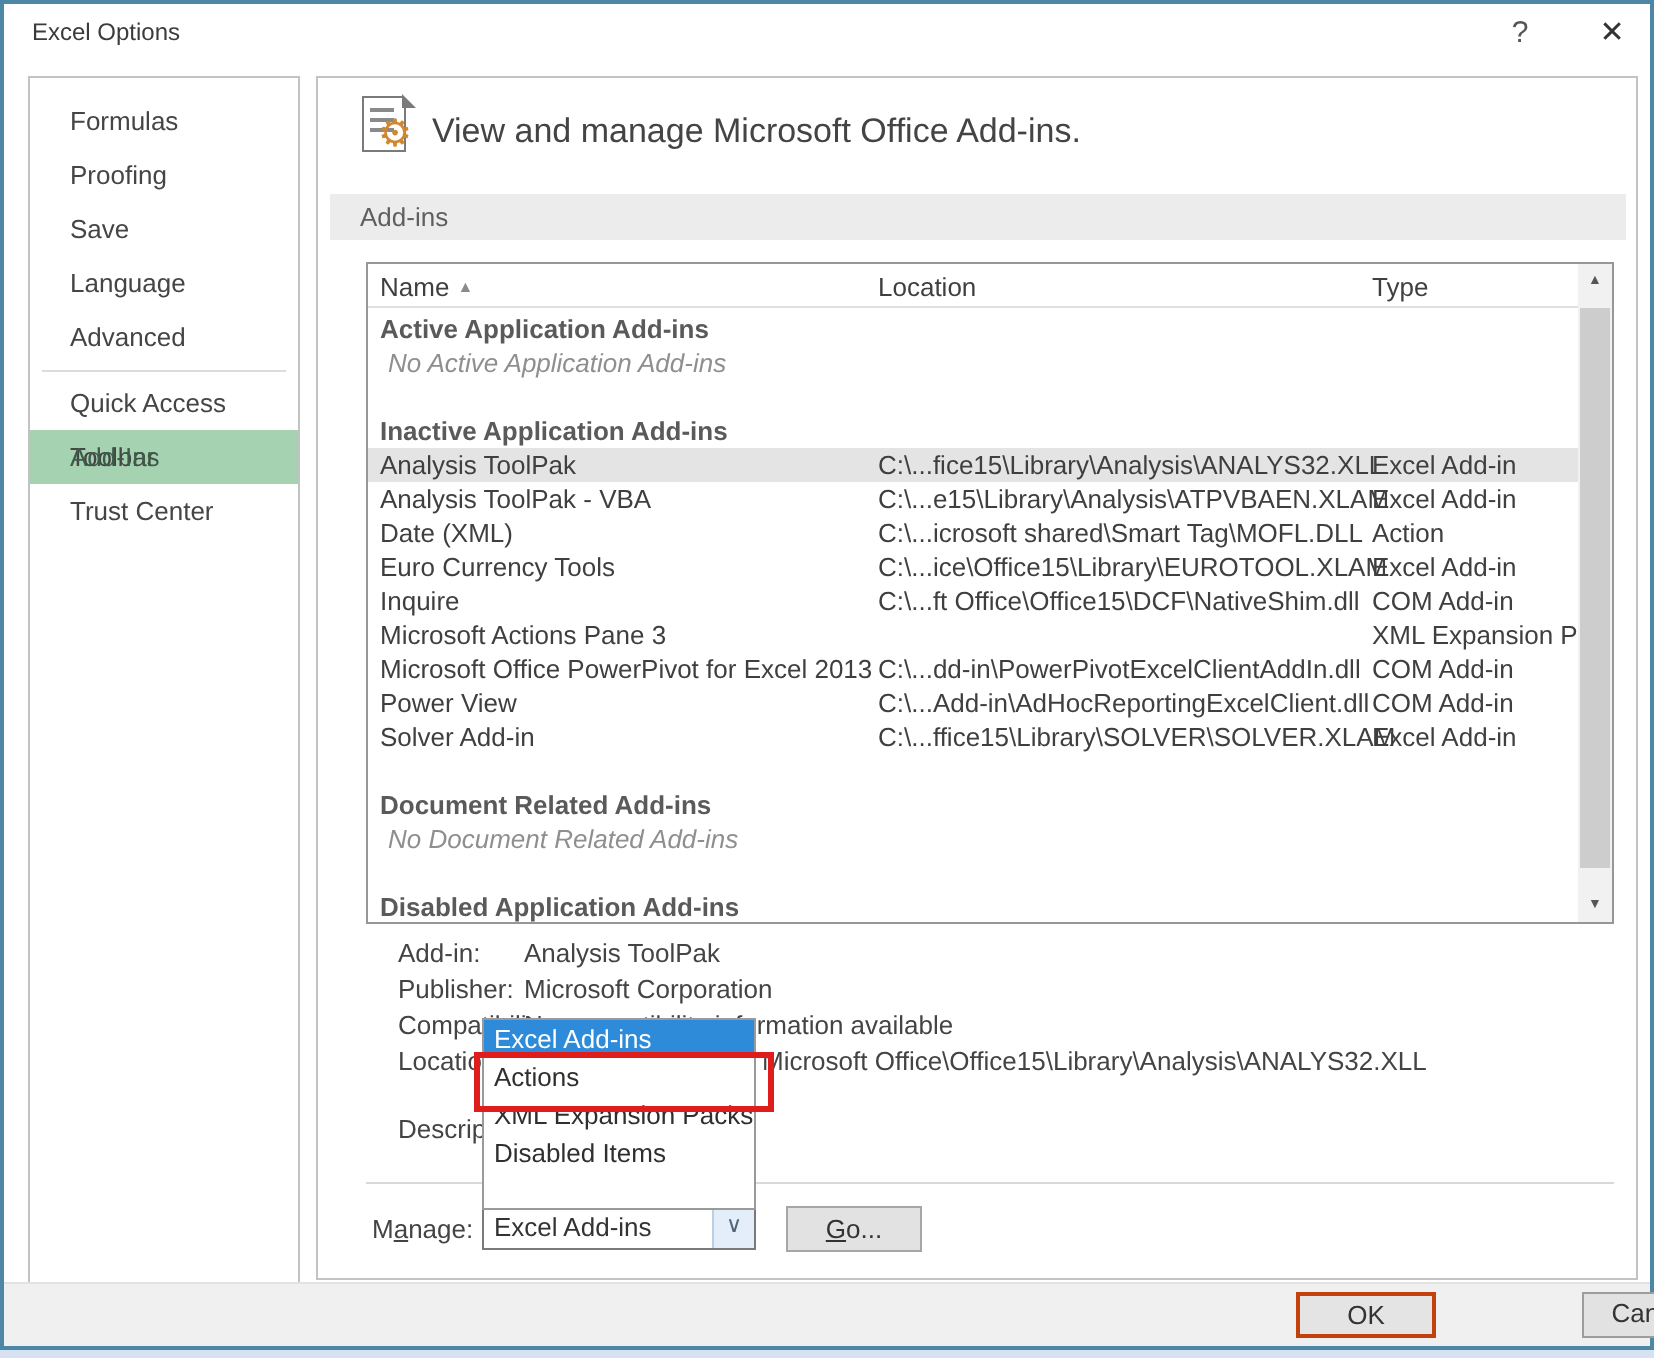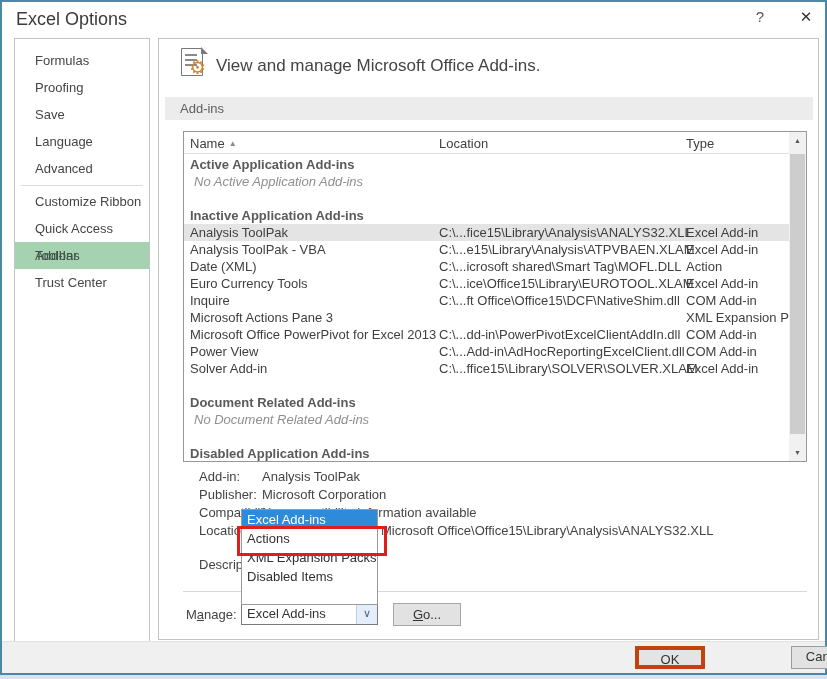--- a/index.html
+++ b/index.html
@@ -7,21 +7,21 @@
   body {
     font-family:"Liberation Sans","DejaVu Sans",sans-serif;
     font-size:13px; color:#444; background:#d6e2f2; position:relative;
   }
   #dialog {
     position:absolute; left:0; top:0; width:827px; height:675px;
     background:#fff; border:2px solid #4c87a5;
   }
   
   .titlebar { position:absolute; left:0; top:0; width:100%; height:30px; background:#fff; }
-  .title { position:absolute; left:14px; top:7px; font-size:18px; color:#3b3b3b;text-align:right; }
+  .title { position:absolute; left:14px; top:7px; font-size:12px; color:#3b3b3b;text-align:right; }
   .help-btn { position:absolute; left:746px; top:4px; width:24px; height:22px; text-align:center;
               font-size:15px; color:#555; line-height:22px; cursor:default; }
   .close-btn { position:absolute; left:790px; top:3px; width:28px; height:24px; text-align:center;
                font-size:15px; color:#333; line-height:24px; cursor:default; }
   
   .sidebar { position:absolute; left:12px; top:36px; width:136px; height:604px;
              background:#fff; border:1px solid #c3c3c3; padding-top:8px; }
   .side-item { height:27px; line-height:27px; padding-left:20px; color:#454545; cursor:default; }
   .side-item.selected { background:#a5d3b2; color:#3e5a49; }
   .side-sep { border-top:1px solid #dcdcdc; margin:3px 6px 2px 6px; height:0; }
@@ -85,42 +85,41 @@
   .popup .item { height:19px; line-height:19px; padding-left:5px; color:#2f2f2f;
                  white-space:nowrap; cursor:default; }
   .popup .item.selected { background:#2e8bd9; color:#fff; }
   .red-box { position:absolute; left:78px; top:487px; width:150px; height:30px;
              border:3px solid #df1d1d; z-index:6; }
   
   .footer { position:absolute; left:0px; top:639px; width:823px; height:32px;
             background:#f0f0f0; border-top:1px solid #e2e2e2; }
   .btn { position:absolute; top:4px; width:70px; height:23px; text-align:center;
          line-height:20px; color:#333; background:#e2e2e2; border:1px solid #9d9d9d; cursor:default; }
-  .btn.ok { left:633px; border:4px solid #c2410c; background:#e4e4e4; }
+  .btn.ok { left:646px; border:2px solid #c2410c; background:#e4e4e4; }
   .btn.cancel { left:789px;text-align:center; }
 </style>
 </head>
 <body>
 
 <div id="dialog">
 
   <div class="titlebar">
     <div class="title">Excel Options</div>
     <div class="help-btn">?</div>
     <div class="close-btn">✕</div>
   </div>
 
   <div class="sidebar">
     <div class="side-item">Formulas</div>
     <div class="side-item">Proofing</div>
     <div class="side-item">Save</div>
     <div class="side-item">Language</div>
     <div class="side-item">Advanced</div>
     <div class="side-sep"></div>
-    <div class="side-item">Customize Ribbon</div>
     <div class="side-item">Quick Access Toolbar</div>
     <div class="side-item selected">Add-Ins</div>
     <div class="side-item">Trust Center</div>
   </div>
 
   <div class="panel">
 
     <div class="hdr-icon">
       <span class="doc"></span>
         <span class="fold"></span>

